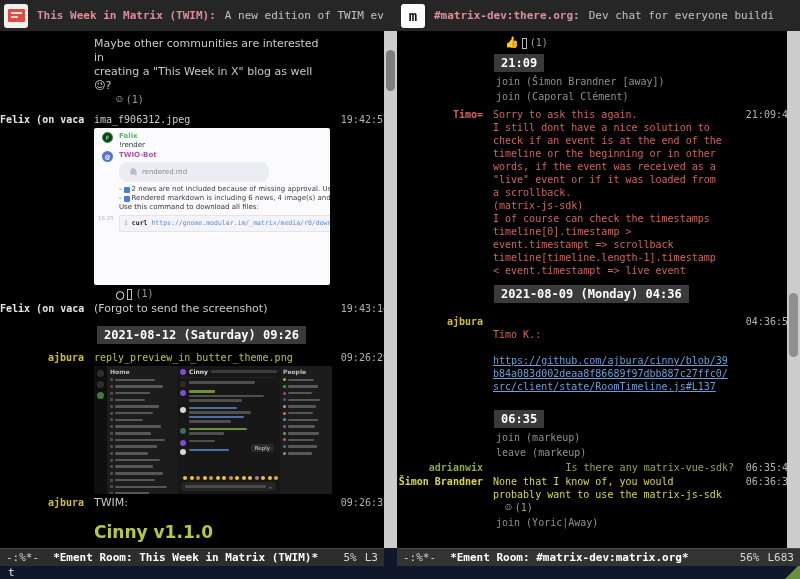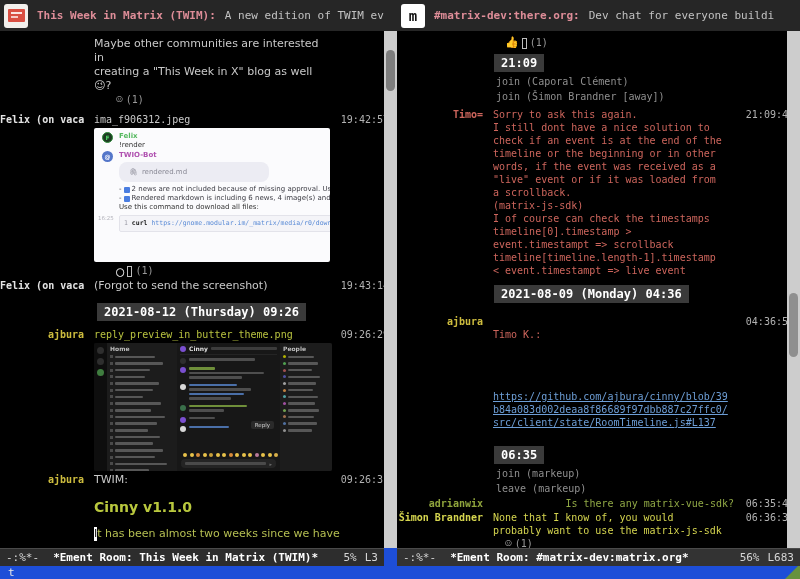--- a/index.html
+++ b/index.html
@@ -1,18 +1,18 @@
 <!DOCTYPE html>
 <html><head>
 <meta charset="utf-8">
 <style>
   * { margin:0; padding:0; box-sizing:border-box; }
   html,body { width:800px; height:579px; background:#000; overflow:hidden; }
   body { font-family:"DejaVu Sans Mono", monospace; font-size:10px; color:#cfcfcf; }
-  .app { position:relative; width:800px; height:579px; background:#1d4ed8; display:flex; flex-direction:column; }
+  .app { position:relative; width:800px; height:579px; background:#0f172a; display:flex; flex-direction:column; }
   .panes { display:flex; height:566px; }
   .pane { position:relative; display:flex; flex-direction:column; height:566px; }
   .pane-left  { width:397px; }
   .pane-right { width:403px; }
 
   
   .hdr { height:31px; background:#262626; display:flex; align-items:center; gap:9px; padding:0 4px; overflow:hidden; white-space:nowrap; flex-shrink:0; }
   .hdr-title { color:#de8d98; font-size:11px; font-weight:bold; }
   .hdr-topic { color:#c2c2c2; font-size:11px; }
   .avatar-box { width:24px; height:24px; border-radius:3px; flex-shrink:0; display:flex; align-items:center; justify-content:center; }
@@ -42,29 +42,29 @@
   .emoji { font-size:11px; color:#8f8f8f; }
   .bigcircle { font-size:14px; color:#e8e8e8; }
 
   
   .c-timo { color:#cd655c; }
   .c-yellowname { color:#cdbc3e; }
   .c-green { color:#90a845;text-align:right; }
   .c-greenname { color:#8fa43c; }
   .c-butter { color:#d5d54f; }
   .c-butterdark { color:#b8c23f; }
-  .link { color:#6d9ed6; text-decoration:underline;margin-top:36px; }
+  .link { color:#6d9ed6; text-decoration:underline; }
   .quote-red { color:#cd655c; }
-  .heading { font-family:"DejaVu Sans", sans-serif; font-weight:bold; font-size:14px; color:#b9c83e; margin:12px 0 0 94px; }
+  .heading { font-family:"DejaVu Sans", sans-serif; font-weight:bold; font-size:17px; color:#b9c83e; margin:12px 0 0 94px; }
   .twimbody { margin:12px 0 0 94px; color:#b5bf52; }
   .cursor-blk { display:inline-block; background:#fff; color:#111; }
 
   
   .shot { margin:2px 0 2px 94px; border-radius:2px; overflow:hidden; position:relative; }
-  .shot1 { width:236px; height:134px; background:#fbfbfd; color:#333; font-family:"DejaVu Sans", sans-serif; font-size:7px; line-height:9px; padding:4px 18px 4px 8px; }
+  .shot1 { width:236px; height:157px; background:#fbfbfd; color:#333; font-family:"DejaVu Sans", sans-serif; font-size:7px; line-height:9px; padding:4px 18px 4px 8px; }
   .s1row { display:flex; gap:6px; margin-bottom:1px; }
   .s1av { width:11px; height:11px; border-radius:50%; flex-shrink:0; display:flex; align-items:center; justify-content:center; color:#fff; font-size:6px; font-weight:bold; }
   .s1green { background:#1d3b22; color:#4fd465; border:1px solid #2f8a3a; }
   .s1blue { background:#5476c9; }
   .s1name-green { color:#55b85f; font-weight:bold; }
   .s1name-purple { color:#b052b0; font-weight:bold; }
   .s1pill { display:inline-flex; align-items:center; gap:4px; background:#ececf3; border-radius:8px; padding:4px 10px; color:#8a8a96; margin:2px 0 3px 0; width:150px; height:20px; }
   .s1bullet { display:flex; align-items:center; gap:2px; white-space:nowrap; overflow:hidden; color:#3c3c44; }
   .s1info { display:inline-block; width:6px; height:6px; background:#4a7de0; border-radius:1px; flex-shrink:0; }
   .s1code { background:#f4f4f8; border:1px solid #e3e3ea; border-radius:2px; margin-top:3px; padding:3px 4px; font-family:"DejaVu Sans Mono", monospace; font-size:6.5px; color:#555; white-space:nowrap; overflow:hidden; }
@@ -184,21 +184,21 @@
           <span class="vs-box"></span>
           <span>(1)</span>
         </div>
 
         <div class="row">
           <span class="snd">Felix (on vaca</span>
           <div class="body prop gray">(Forgot to send the screenshot)</div>
           <span class="ts">19:43:14</span>
         </div>
 
-        <div><span class="datehdr">2021-08-12 (Thursday) 09:26</span></div>
+        <div><span class="datehdr">2021-08-12 (Saturday) 09:26</span></div>
 
         <div class="row" style="margin-top:3px;">
           <span class="snd c-yellowname">ajbura</span>
           <div class="body c-butterdark">reply_preview_in_butter_theme.png</div>
           <span class="ts">09:26:29</span>
         </div>
 
         <div class="shot shot2">
           <div class="s2rail">
               <i></i>
@@ -439,22 +439,22 @@
           <span class="hdr-topic"> Dev chat for everyone buildi</span>
       </div>
 
       <div class="content">
         <div class="reaction">
           <span class="emoji">👍</span>
           <span class="vs-box"></span>
           <span>(1)</span>
         </div>
         <div><span class="timehdr">21:09</span></div>
+        <div class="joinline">join (Šimon Brandner [away])</div>
         <div class="joinline">join (Caporal Clément)</div>
-        <div class="joinline">join (Šimon Brandner [away])</div>
 
         <div class="row" style="margin-top:4px;">
           <span class="snd c-timo">Timo=</span>
           <div class="body c-timo">Sorry to ask this again.
 I still dont have a nice solution to
 check if an event is at the end of the
 timeline or the beginning or in other
 words, if the event was received as a
 "live" event or if it was loaded from
 a scrollback.

